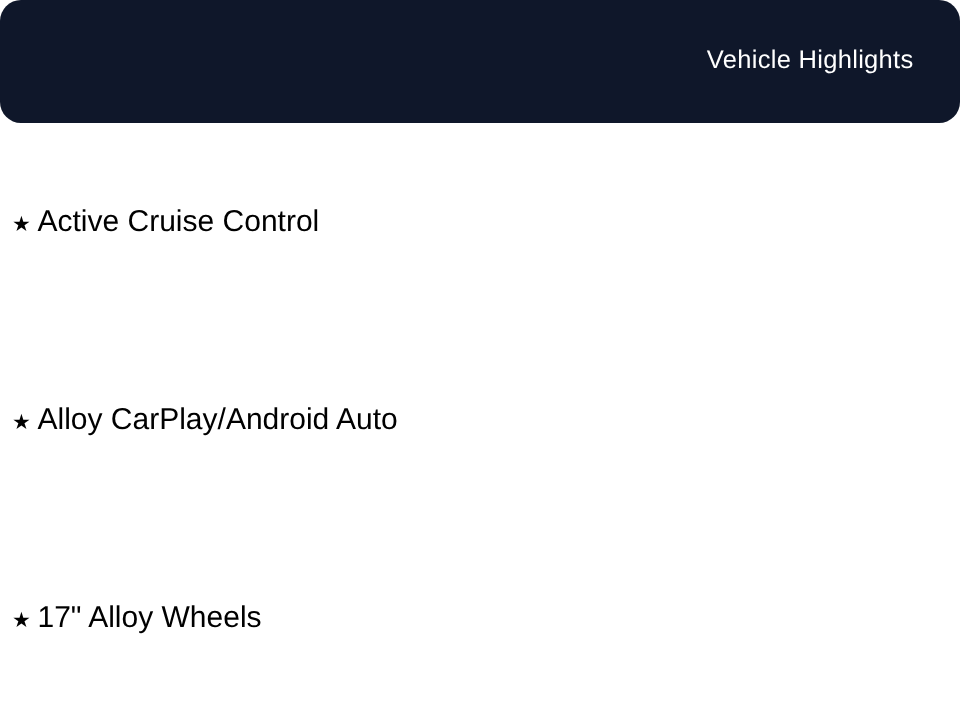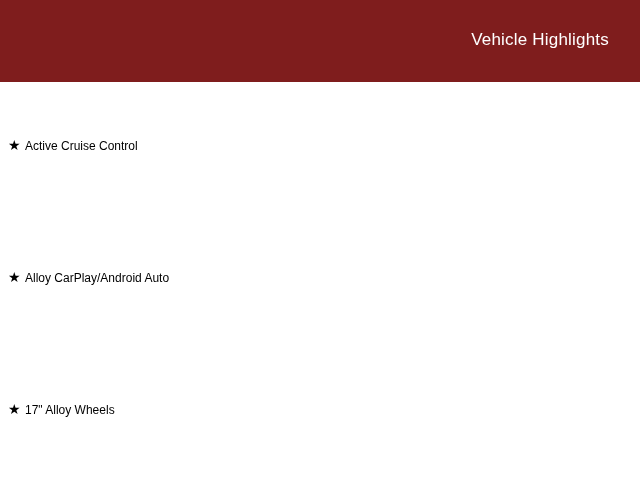--- a/index.html
+++ b/index.html
@@ -18,22 +18,23 @@
     width: 640px;
     height: 480px;
     background: #ffffff;
   }
   .header-bar {
     position: absolute;
     left: 0;
     top: 0;
     width: 640px;
     height: 82px;
-    background: #7f1d1d;
+    background: #0f172a;
     box-sizing: border-box;
+    border-radius: 14px;
   }
   .header-title {
     position: absolute;
     right: 31px;
     top: 30px;
     color: #ffffff;
     font-size: 17px;
     font-family: "Liberation Sans", sans-serif;
     letter-spacing: 0.2px;
     white-space: nowrap;
@@ -58,21 +59,21 @@
   .bullet-icon {
     width: 17px;
     color: #000000;
     font-size: 14px;
     line-height: 1;
     text-align: left;
     flex: 0 0 auto;
   }
   .highlight-label {
     color: #000000;
-    font-size: 12px;
+    font-size: 20px;
     font-family: "Liberation Sans", sans-serif;
     line-height: 1;
   }
 </style>
 </head>
 <body>
 
 <div class="page">
 
   <div class="header-bar">

